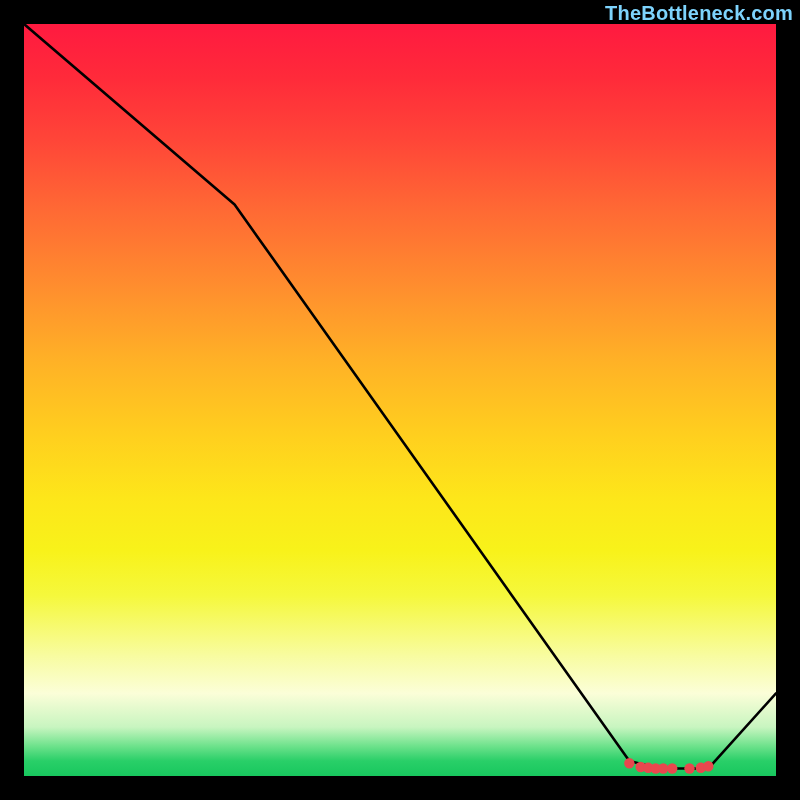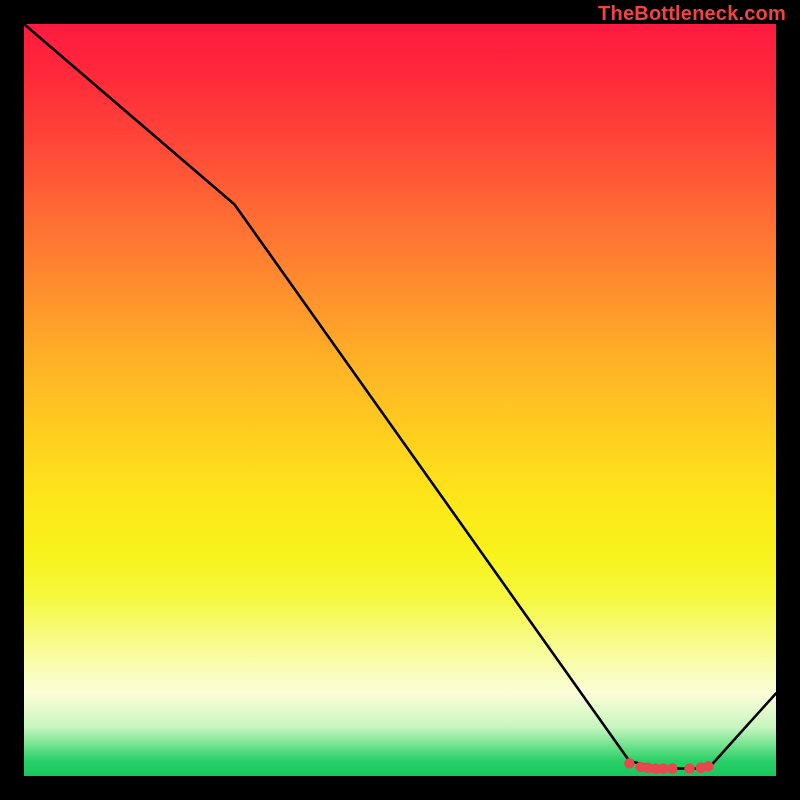--- a/index.html
+++ b/index.html
@@ -31,25 +31,25 @@
       #fbfed8 89%,
       #c8f5c0 93.5%,
       #6ee28c 96%,
       #29cf68 98%,
       #18c75e 100%
     );
   }
   .watermark {
     position: absolute;
     top: 2px;
-    right: 14px;
+    right: 7px;
     font-family: Arial, Helvetica, sans-serif;
     font-size: 20px;
     font-weight: 600;
-    color: #ef4444;
+    color: #7dd3fc;
     letter-spacing: 0.2px;
     user-select: none;
   }
   svg.curve {
     position: absolute;
     left: 0; top: 0;
     width: 100%; height: 100%;
   }
 </style>
 </head>

